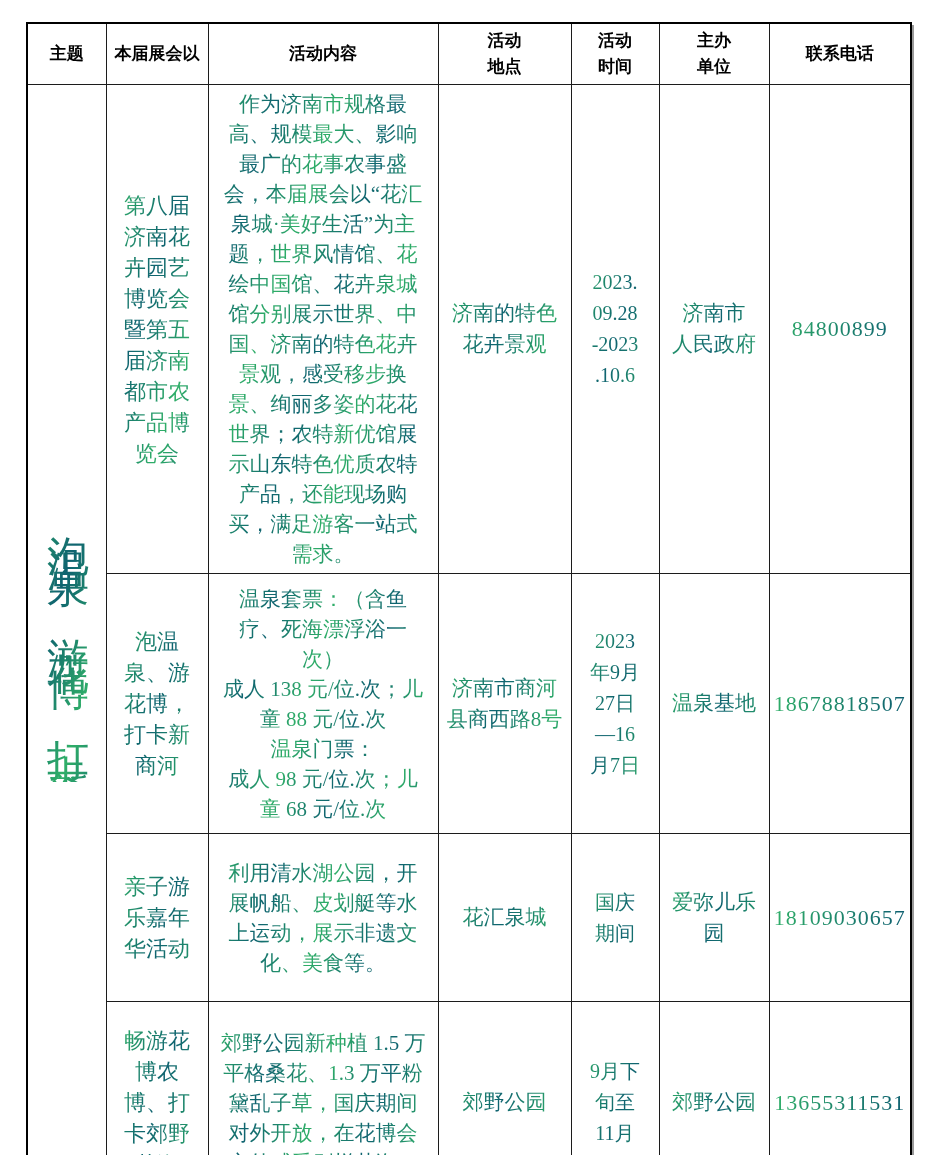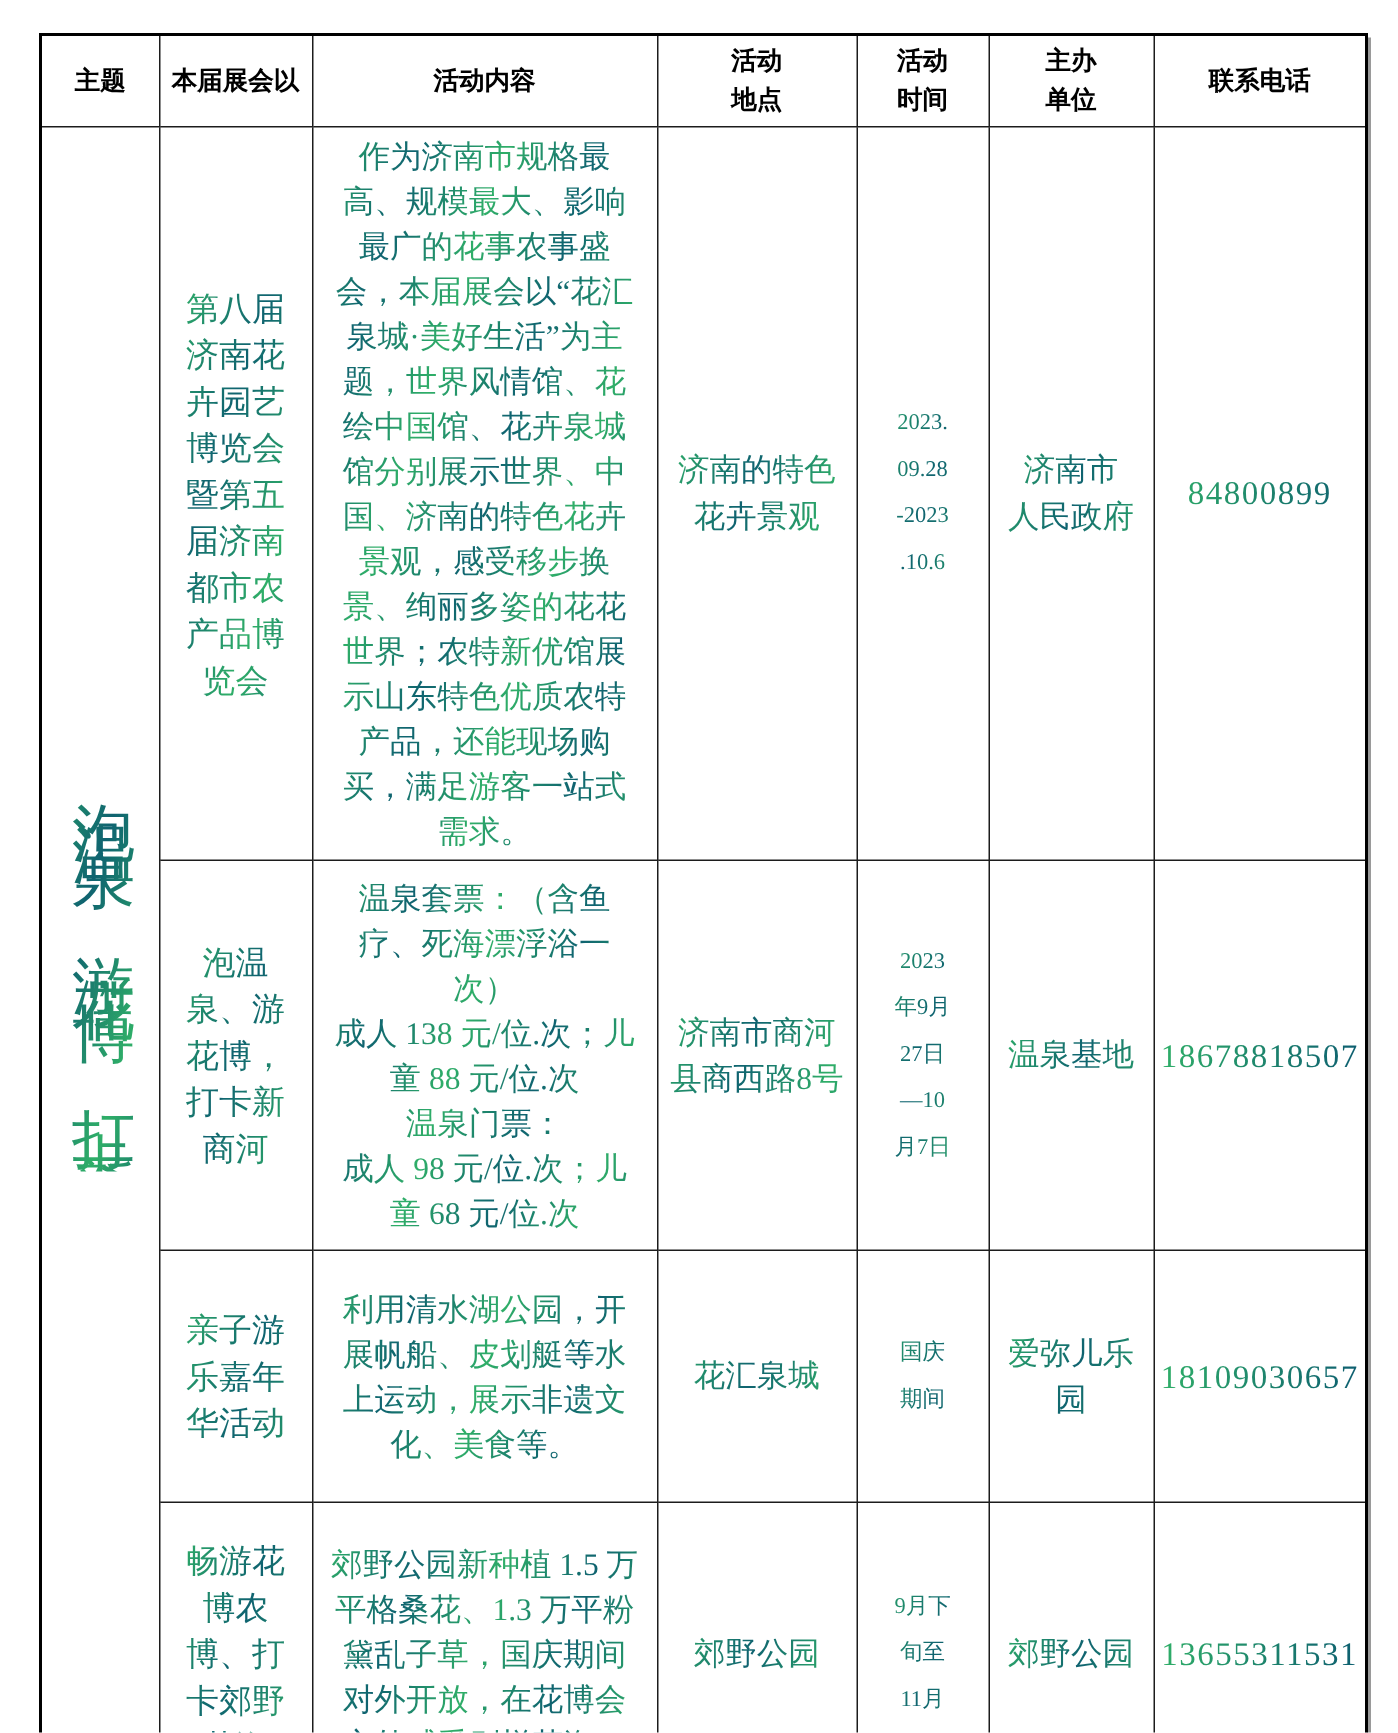--- a/index.html
+++ b/index.html
@@ -57,21 +57,21 @@
     font-size:42px;
     letter-spacing:15px;
     line-height:79px;
     font-weight:500;
   }
   .name-cell{padding:20px 13px;}
   .name-cell .ink{font-size:22px;line-height:31px;}
   .content-cell{padding:4px 10px;}
   .content-cell .ink{font-size:21px;line-height:30px;}
   .loc-cell .ink{font-size:21px;line-height:31px;}
-  .time-cell .ink{font-size:15px;line-height:31px;}
+  .time-cell .ink{font-size:20px;line-height:31px;}
   .org-cell .ink{font-size:21px;line-height:31px;}
   .phone-cell{padding:4px 4px;}
   .phone-cell .ink{
     font-size:22px;
     letter-spacing:1px;
     background-image:linear-gradient(90deg,#2fae68,#0d5e70);
     -webkit-background-clip:text;
     background-clip:text;
   }
 </style>
@@ -141,21 +141,21 @@
 温泉门票：
 成人 98 元/位.次；儿童 68 元/位.次</div>
         </td>
         <td class="loc-cell">
           <div class="ink">济南市商河县商西路8号</div>
         </td>
         <td class="time-cell">
           <div class="ink">2023
 年9月
 27日
-—10
+—16
 月7日</div>
         </td>
         <td class="org-cell">
           <div class="ink">温泉基地</div>
         </td>
         <td class="phone-cell">
           <div class="ink">18678818507</div>
         </td>
       </tr>
       <tr style="height:168px;">

